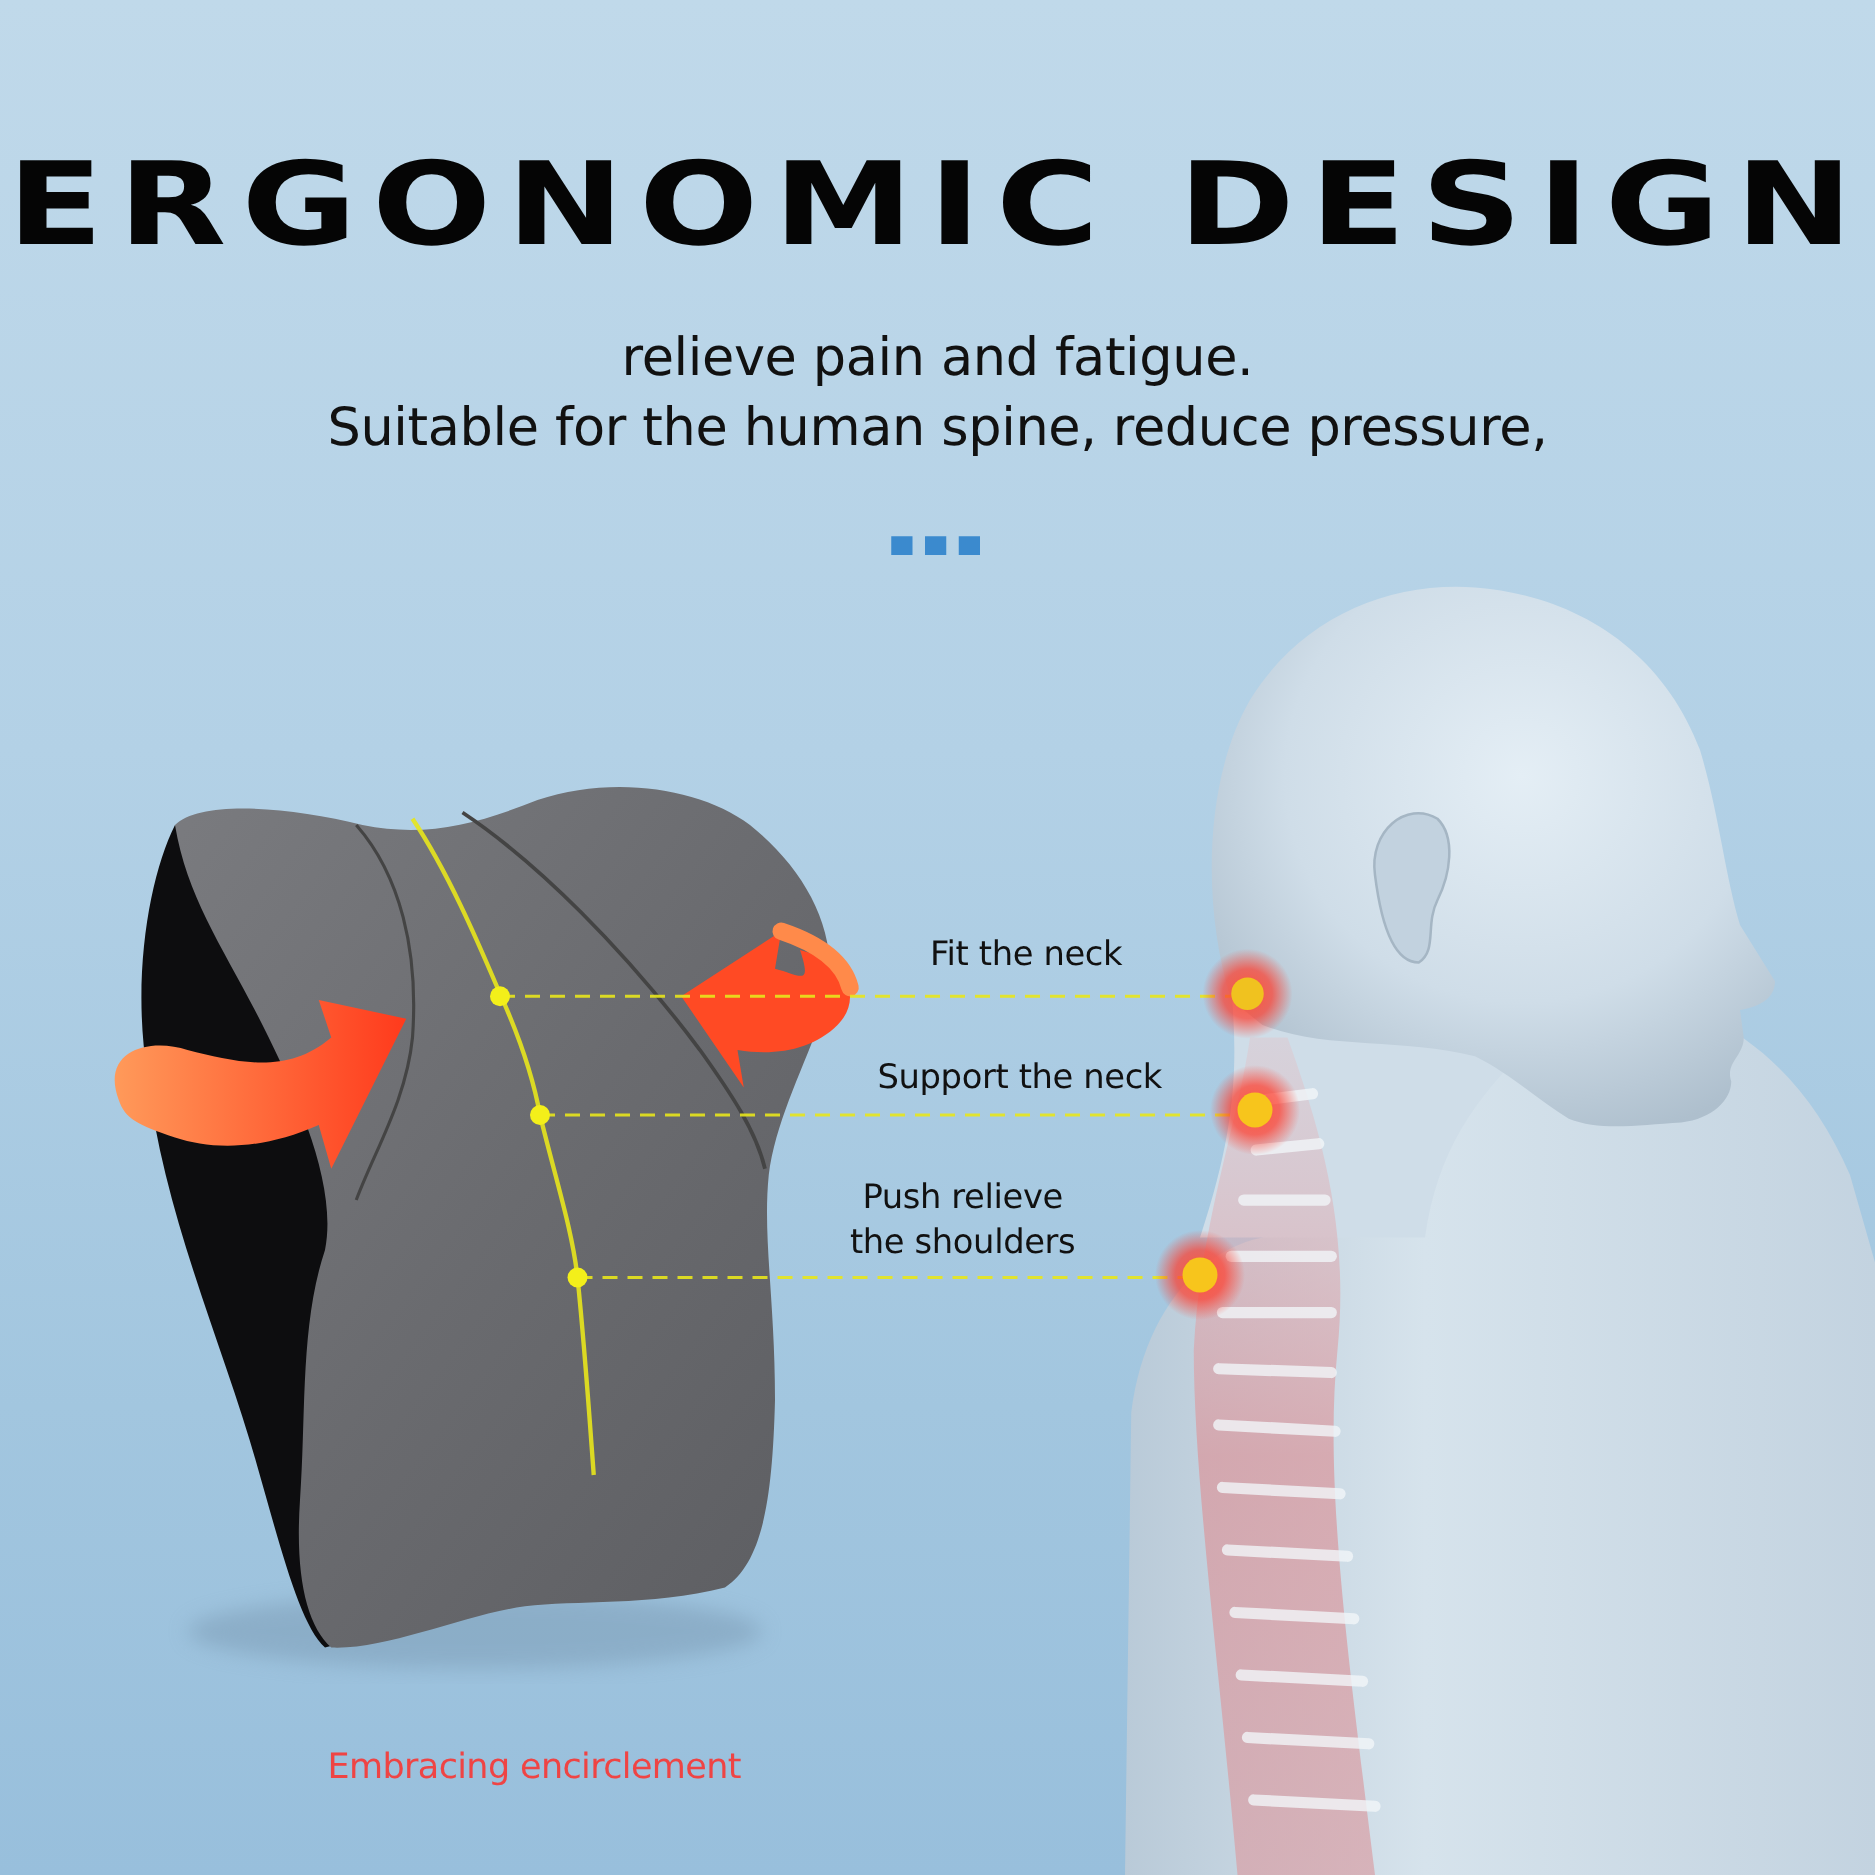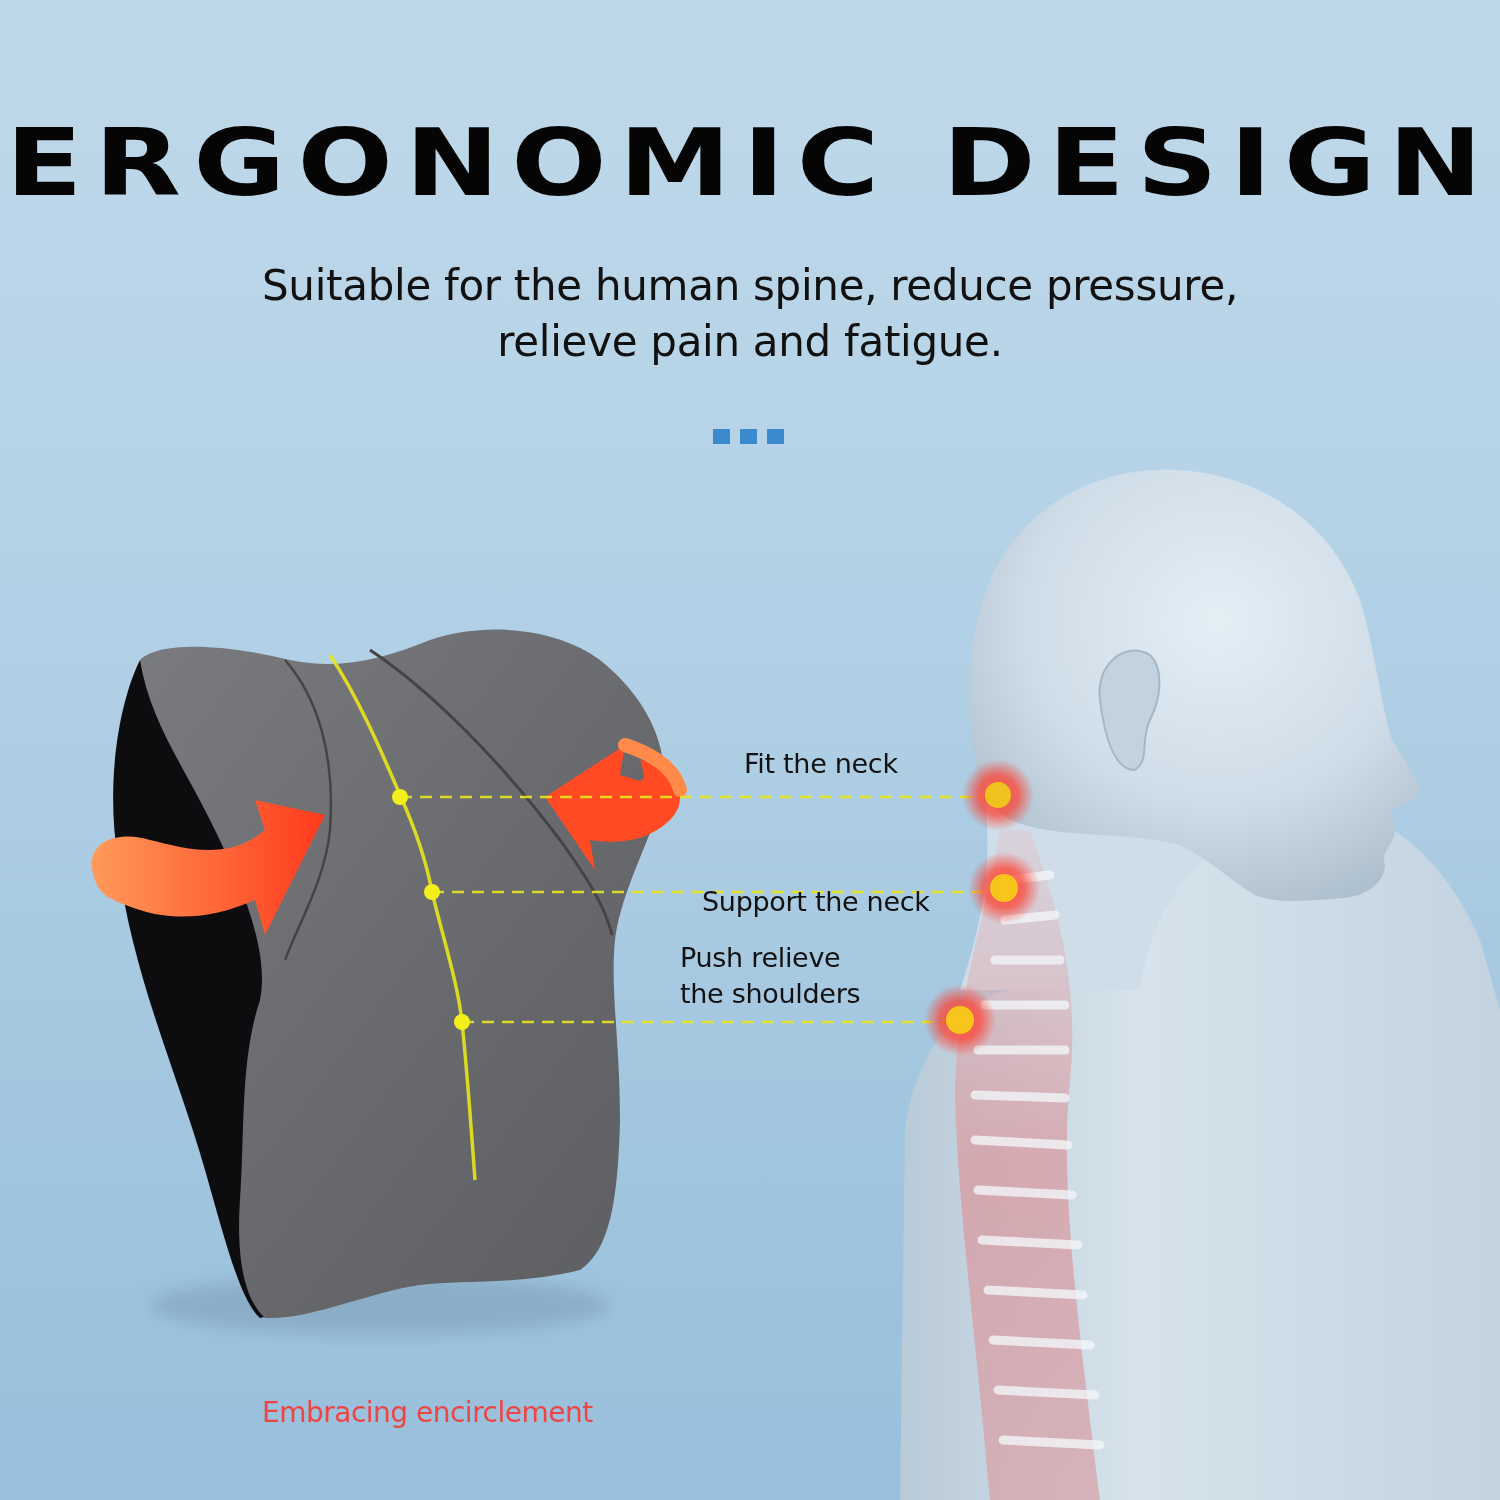--- a/index.html
+++ b/index.html
@@ -23,34 +23,34 @@
   }
   .dots {
     position: absolute; left: 713px; top: 429px; display: flex; gap: 10px;
   }
   .dots span { width: 17px; height: 15px; background: #3b8ace; display: block; }
 
   .art { position: absolute; left: 0; top: 0; width: 1500px; height: 1500px; }
 
   .callout {
     position: absolute; font-family: "DejaVu Sans", sans-serif; font-size: 27px;
-    color: #111; line-height: 36px; letter-spacing: -0.3px;
+    color: #111; text-align: center; line-height: 36px; letter-spacing: -0.3px;
   }
   .caption {
     position: absolute; left: 262px; top: 1396px; font-family: "DejaVu Sans", sans-serif;
     font-size: 28px; color: #ef4444; letter-spacing: -0.5px;
   }
 </style>
 </head>
 <body>
 
 <div class="headline">ERGONOMIC DESIGN</div>
 <div class="subtitle">
+  <div>relieve pain and fatigue.</div>
   <div>Suitable for the human spine, reduce pressure,</div>
-  <div>relieve pain and fatigue.</div>
 </div>
 <div class="dots">
   <span></span>
   <span></span>
   <span></span>
 </div>
 
 <svg class="art" viewBox="0 0 1500 1500" xmlns="http://www.w3.org/2000/svg">
   <defs>
     <radialGradient id="skin" cx="55%" cy="35%" r="70%">
@@ -164,19 +164,19 @@
     <circle cx="998" cy="795" r="36" fill="url(#pain)"></circle>
     <circle cx="998" cy="795" r="13" fill="#f0c21f"></circle>
     <circle cx="1004" cy="888" r="36" fill="url(#pain)"></circle>
     <circle cx="1004" cy="888" r="14" fill="#f7c51c"></circle>
     <circle cx="960" cy="1020" r="36" fill="url(#pain)"></circle>
     <circle cx="960" cy="1020" r="14" fill="#f7c51c"></circle>
   </g>
 </svg>
 
 <div class="callout" style="left:744px; top:746px;">Fit the neck</div>
-<div class="callout" style="left:702px; top:884px;">Support the neck</div>
+<div class="callout" style="left:702px; top:844px;">Support the neck</div>
 <div class="callout" style="left:680px; top:940px;">
   <div>Push relieve</div>
   <div>the shoulders</div>
 </div>
 
 <div class="caption">Embracing encirclement</div>
 
 </body></html>

